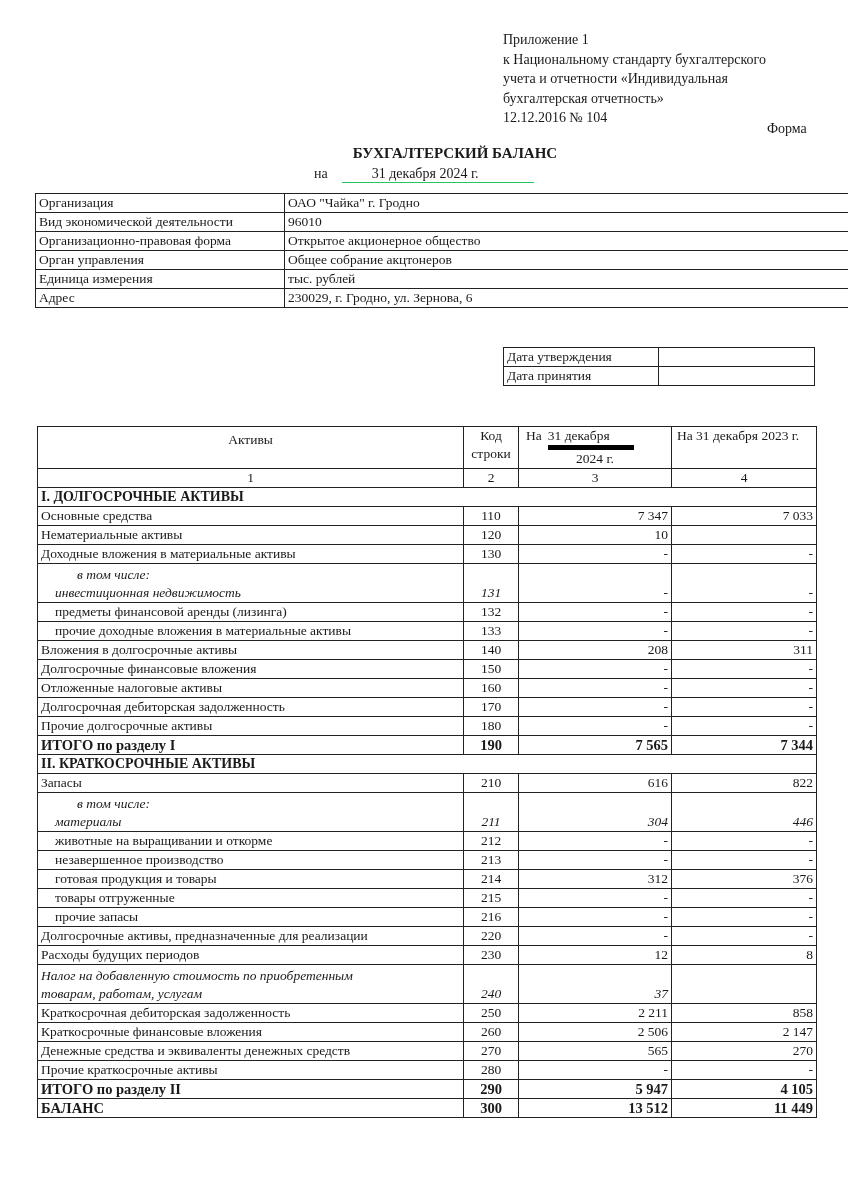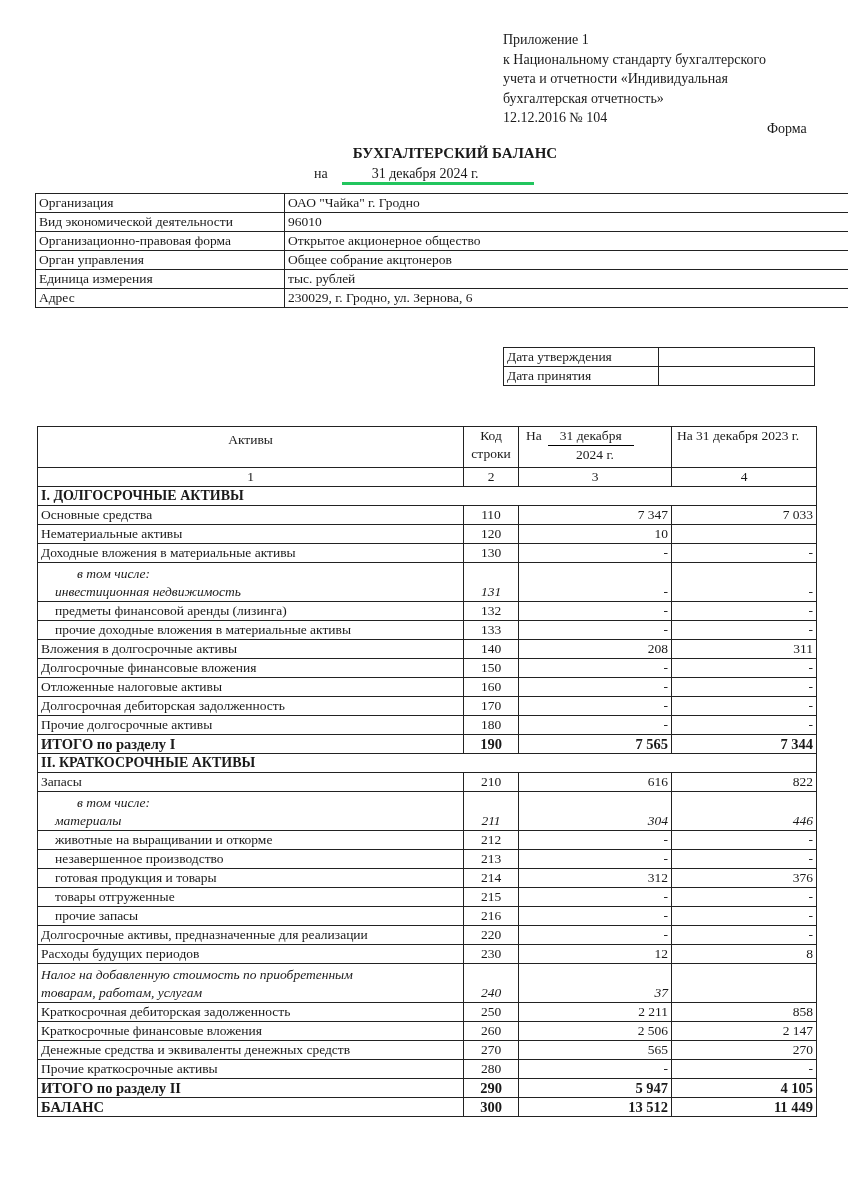--- a/index.html
+++ b/index.html
@@ -4,41 +4,41 @@
 <style>
   html, body { margin:0; padding:0; background:#ffffff; }
   body { width:848px; height:1200px; position:relative; overflow:hidden;
          font-family:"Liberation Serif", "DejaVu Serif", serif; color:#1a1a1a; }
   .appendix { position:absolute; left:503px; top:30px; font-size:14px; line-height:19.5px; }
   .forma { position:absolute; left:767px; top:121px; font-size:14px; }
   .title { position:absolute; left:0; width:848px; top:145px; text-align:center;
            font-weight:bold; font-size:15px; }
   .title span { display:inline-block; margin-left:62px; }
   .date-line { position:absolute; left:314px; top:166px; font-size:14px; }
-  .date-line .u { display:inline-block; width:192px; border-bottom:3px solid #22c55e;
+  .date-line .u { display:inline-block; width:192px; border-bottom:1px solid #22c55e;
                   margin-left:14px; padding-left:30px; box-sizing:border-box; }
   table { border-collapse:collapse; position:absolute; }
   td { border:1px solid #222; padding:0 3px; font-size:13.5px; vertical-align:bottom; }
   .info { left:35px; top:193px; width:839px; }
   .info td { height:18px; line-height:18px; }
   .info td:first-child { width:242px; }
   .dates { left:503px; top:347px; width:312px; }
   .dates td { height:18px; line-height:18px; }
   .dates td:first-child { width:148px; }
   .main { left:37px; top:426px; width:780px;border-radius:30px; }
   .main td { height:18px; line-height:18px; }
   .c1 { width:405px; }
   .c2 { width:48px; text-align:center; }
   .c3 { width:146px; text-align:right; }
   .c4 { text-align:right; }
   .hdr td { vertical-align:top; text-align:center; }
   .hdr .h1 { padding-top:4px; }
   .hdr .h4 { text-align:left; padding-left:5px; }
   .h3top { display:block; text-align:left; padding-left:4px; }
-  .h3top .uline { display:inline-block; border-bottom:1px solid #000000; width:86px; text-align:center; margin-left:6px; }
+  .h3top .uline { display:inline-block; border-bottom:5px solid #000000; width:86px; text-align:left; margin-left:6px; }
   .num td { text-align:center; }
   .section td { font-weight:bold; font-size:14px; border-left:1px solid #222; }
   .total td { font-weight:bold; font-size:14.5px; }
   .indent { padding-left:22px; }
   .indent2 { padding-left:36px; }
   .tall td { height:38px;font-style:italic; }
   .sub { display:block; line-height:18px; }
 </style>
 </head>
 <body>

